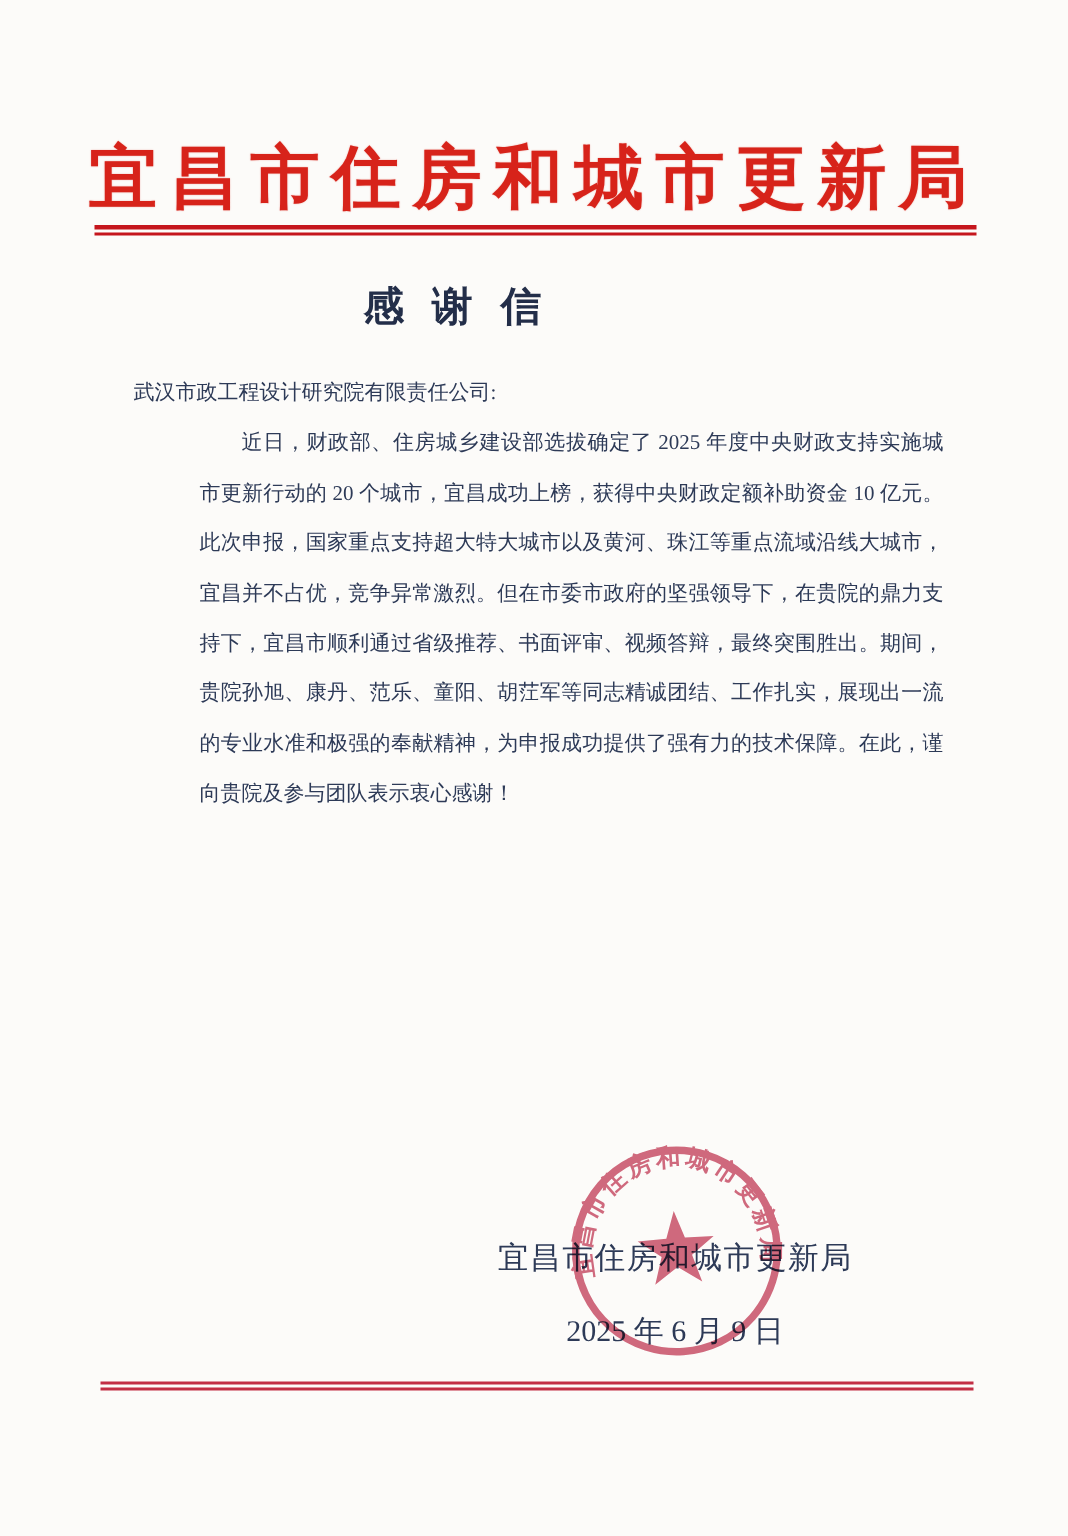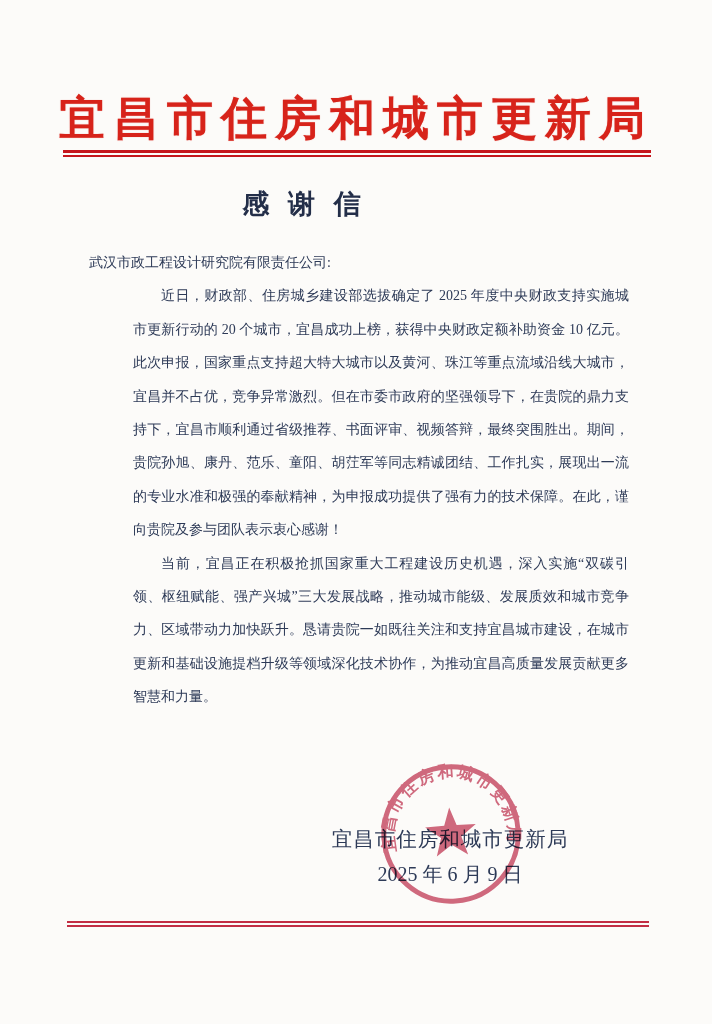--- a/index.html
+++ b/index.html
@@ -45,21 +45,21 @@
   }
   .letter-body p{margin:0;}
   .letter-body p.indent{text-indent:2em;margin-left:44px;}
 
   
   .sign-block{
     position:absolute;top:824px;left:330px;width:240px;
     color:#2d3a57;text-align:center;
   }
   .sign-name{font-size:20.5px;line-height:30px;letter-spacing:1px;white-space:nowrap;}
-  .sign-date{font-size:20px;line-height:32px;margin-top:4px;white-space:nowrap;}
+  .sign-date{font-size:20px;line-height:32px;margin-top:18px;white-space:nowrap;}
 
   
   .seal{
     position:absolute;left:372px;top:755px;width:158px;height:158px;
     opacity:.82;
     mix-blend-mode:multiply;
     transform:rotate(-4deg);
   }
 
   
@@ -76,21 +76,20 @@
 
   <div class="agency-title">宜昌市住房和城市更新局</div>
 
   <div class="header-rule"></div>
 
   <div class="letter-title">感 谢 信</div>
 
   <div class="letter-body">
     <p>武汉市政工程设计研究院有限责任公司:</p>
     <p class="indent">近日，财政部、住房城乡建设部选拔确定了 2025 年度中央财政支持实施城市更新行动的 20 个城市，宜昌成功上榜，获得中央财政定额补助资金 10 亿元。此次申报，国家重点支持超大特大城市以及黄河、珠江等重点流域沿线大城市，宜昌并不占优，竞争异常激烈。但在市委市政府的坚强领导下，在贵院的鼎力支持下，宜昌市顺利通过省级推荐、书面评审、视频答辩，最终突围胜出。期间，贵院孙旭、康丹、范乐、童阳、胡茳军等同志精诚团结、工作扎实，展现出一流的专业水准和极强的奉献精神，为申报成功提供了强有力的技术保障。在此，谨向贵院及参与团队表示衷心感谢！</p>
-    <p class="indent">当前，宜昌正在积极抢抓国家重大工程建设历史机遇，深入实施“双碳引领、枢纽赋能、强产兴城”三大发展战略，推动城市能级、发展质效和城市竞争力、区域带动力加快跃升。恳请贵院一如既往关注和支持宜昌城市建设，在城市更新和基础设施提档升级等领域深化技术协作，为推动宜昌高质量发展贡献更多智慧和力量。</p>
   </div>
 
   <div class="sign-block">
     <div class="sign-name">宜昌市住房和城市更新局</div>
     <div class="sign-date">2025 年 6 月 9 日</div>
   </div>
 
   <svg class="seal" viewBox="-80 -80 160 160" xmlns="http://www.w3.org/2000/svg">
     <circle r="68" fill="none" stroke="#c84a64" stroke-width="5"></circle>
     <polygon fill="#c84a64" points="0,-27 6.3,-8.7 25.7,-8.3 10.3,3.3 15.9,21.8 0,10.8 -15.9,21.8 -10.3,3.3 -25.7,-8.3 -6.3,-8.7"></polygon>

